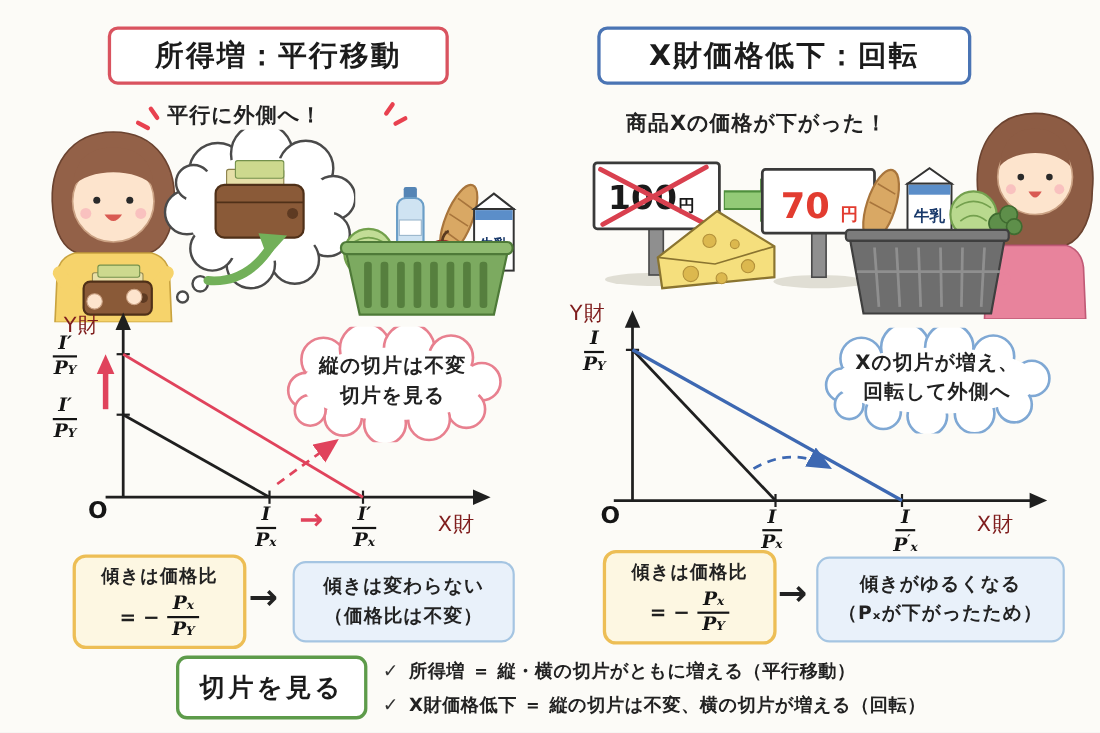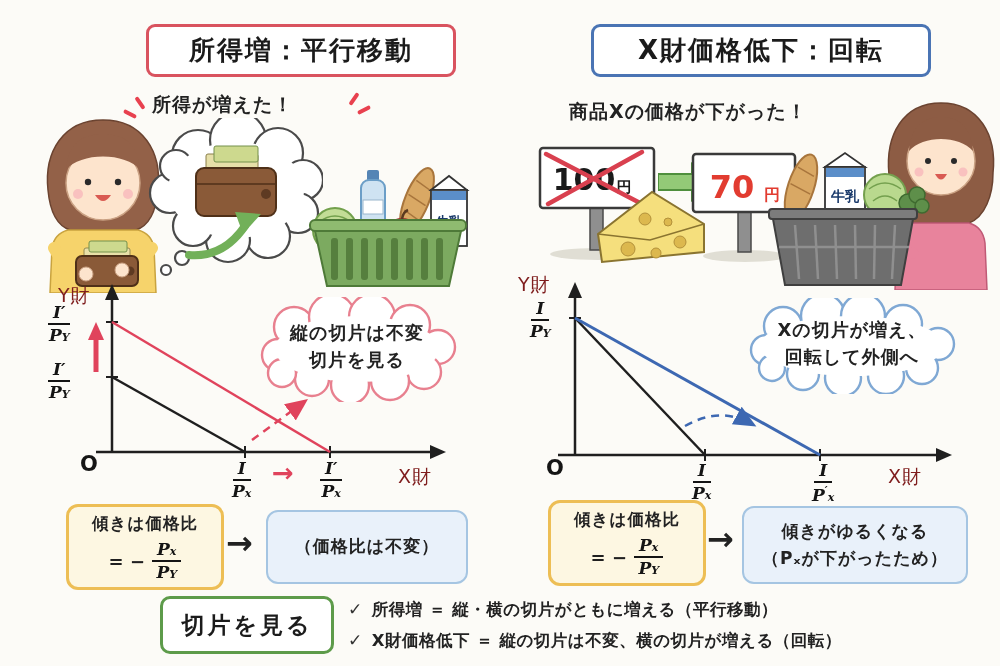--- a/index.html
+++ b/index.html
@@ -1,21 +1,21 @@
 <!DOCTYPE html>
 <html><head>
 <meta charset="utf-8">
 <title>所得増と価格低下の予算線</title>
 <style>
   html,body{margin:0;padding:0;}
   body{font-family:"DejaVu Sans",sans-serif;background:#e8e8e4;}
   #canvas{position:relative;width:1000px;height:666px;background:#fcfbf7;overflow:hidden;margin:0 auto;color:#1f1f1f;}
   .abs{position:absolute;}
   .title-box{display:flex;align-items:center;justify-content:center;background:#fff;border-radius:9px;
-    font-size:26px;font-weight:bold;letter-spacing:2px;color:#1b1b1b;margin-left:48px;}
+    font-size:26px;font-weight:bold;letter-spacing:2px;color:#1b1b1b;}
   .title-red{border:3px solid #d9535f;}
   .title-blue{border:3px solid #4a74b4;}
   .callout{font-size:19px;font-weight:600;letter-spacing:1px;color:#222;white-space:nowrap;}
   .spark{position:absolute;width:4px;height:14px;background:#e8414f;border-radius:2px;}
   .axis-label{font-size:19px;font-weight:normal;color:#7f1d1d;letter-spacing:1px;}
   .origin-label{font-size:21px;font-weight:bold;color:#151515;}
   .frac{display:inline-flex;flex-direction:column;align-items:center;line-height:1;
     font-family:"DejaVu Serif",serif;font-style:italic;font-weight:bold;color:#141414;}
   .frac .fnum{font-size:17px;padding:0 5px 2px;border-bottom:2px solid #141414;}
   .frac .fden{font-size:17px;padding-top:2px;}
@@ -44,21 +44,21 @@
 <div id="canvas">
 
   <div class="abs title-box title-red" style="left:98px;top:24px;width:304px;height:47px;">
     <span>所得増：平行移動</span>
   </div>
 
   <div class="abs title-box title-blue" style="left:543px;top:24px;width:334px;height:47px;">
     <span>X財価格低下：回転</span>
   </div>
 
-  <div class="abs callout" style="left:152px;top:92px;">所得が増えた！</div>
+  <div class="abs callout" style="left:152px;top:92px;">平行に外側へ！</div>
   <div class="spark" style="left:138px;top:96px;transform:rotate(-35deg);"></div>
   <div class="spark" style="left:128px;top:107px;transform:rotate(-62deg);"></div>
   <div class="spark" style="left:352px;top:92px;transform:rotate(35deg);"></div>
   <div class="spark" style="left:362px;top:103px;transform:rotate(62deg);"></div>
 
   <div class="abs callout" style="left:534px;top:99px;margin-left:35px;">商品Xの価格が下がった！</div>
 
   <svg class="abs" style="left:18px;top:108px;" width="170" height="185" viewBox="0 0 170 185">
     <path d="M85,12 C45,12 26,44 30,82 C32,104 40,118 52,122 L118,122 C130,118 138,104 140,82 C144,44 125,12 85,12 Z" fill="#936148" stroke="#6b4330" stroke-width="1.5"></path>
     <circle cx="85" cy="75" r="37" fill="#fde4cd" stroke="#caa183" stroke-width="1.5"></circle>
@@ -341,20 +341,21 @@
     <div class="slope-eq">
       <span>= −</span>
       <span class="frac">
         <span class="fnum"><span>P</span><span class="fsub">x</span></span>
         <span class="fden"><span>P</span><span class="fsub">Y</span></span>
       </span>
     </div>
   </div>
   <div class="abs big-arrow" style="left:226px;top:524px;">→</div>
   <div class="abs panel-box result-box" style="left:266px;top:510px;width:198px;height:70px;">
+    <div class="result-line">傾きは変わらない</div>
     <div class="result-line">（価格比は不変）</div>
   </div>
 
   <div class="abs panel-box slope-box" style="left:548px;top:500px;width:152px;height:80px;">
     <div class="slope-title">傾きは価格比</div>
     <div class="slope-eq">
       <span>= −</span>
       <span class="frac">
         <span class="fnum"><span>P</span><span class="fsub">x</span></span>
         <span class="fden"><span>P</span><span class="fsub">Y</span></span>

